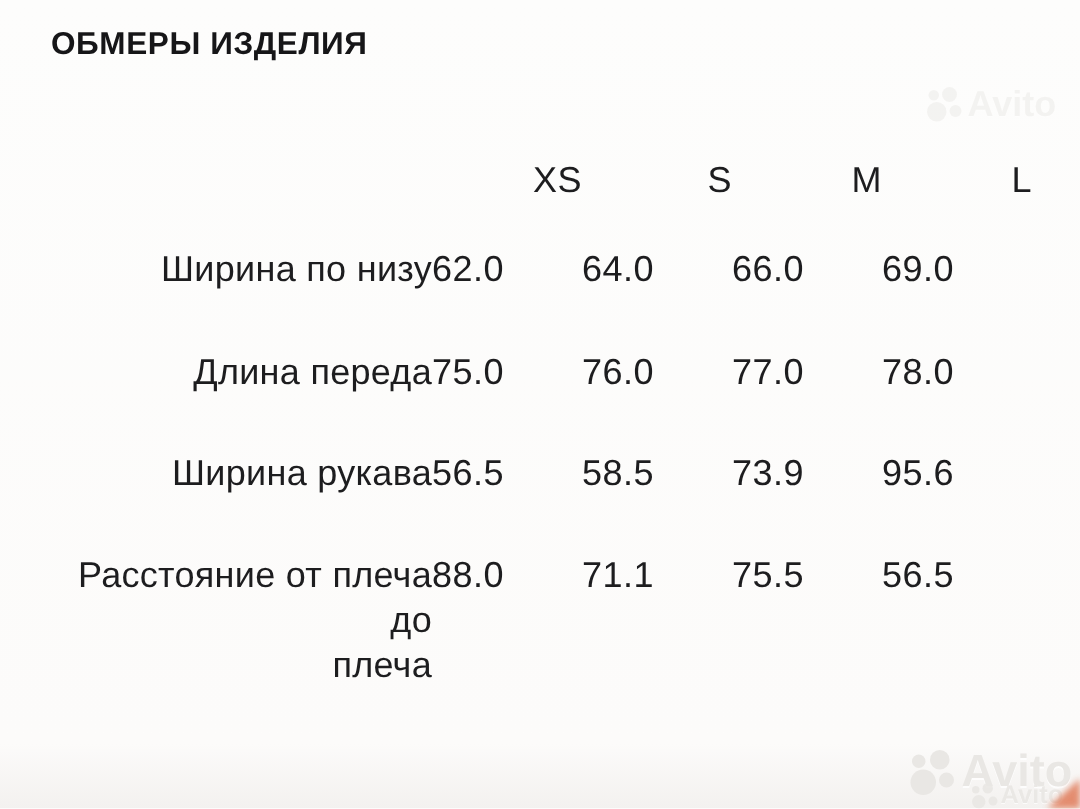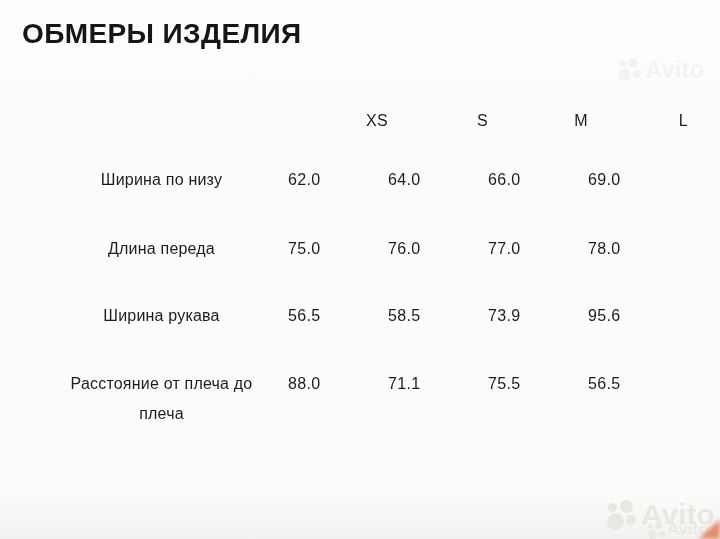--- a/index.html
+++ b/index.html
@@ -10,48 +10,48 @@
   }
   .page {
     position: relative;
     width: 720px;
     height: 539px;
     background: linear-gradient(180deg, #fdfdfc 0%, #fcfbfa 92%, #f3f1ef 100%);
     color: #1d1d1f;
   }
   .page-title {
     position: absolute;
-    left: 22px;
+    left: 34px;
     top: 18px;
-    font-size: 28px;
+    font-size: 21px;
     font-weight: 700;
     letter-spacing: 0.4px;
     color: #161618;
   }
   table.measurements {
     position: absolute;
     left: 35px;
     top: 106px;
     width: 653px;
     border-collapse: collapse;
     table-layout: fixed;
   }
   table.measurements col.c-label { width: 253px; }
   table.measurements col.c-val { width: 100px; }
   table.measurements th, table.measurements td {
     vertical-align: top;
-    font-size: 16px;
+    font-size: 24px;
     line-height: 30px;
     font-weight: 400;
     color: #1d1d1f;
     padding: 0;
     margin-top: 40px;
   }
   table.measurements th { text-align: right; font-weight: 400; }
-  td.row-label { text-align: center; white-space: pre-line; letter-spacing: 0.2px; }
+  td.row-label { text-align: right; white-space: pre-line; letter-spacing: 0.2px; }
   td.cell-value, th.col-size { letter-spacing: 0.3px; }
   tr.hdr    { height: 59px; }
   tr.r0     { height: 69px; }
   tr.r1     { height: 99px; }
   tr.r2     { height: 67px; }
   tr.r3     { height: 68px; }
   tr.r4     { height: 71px; }
 
   
   .wm {

